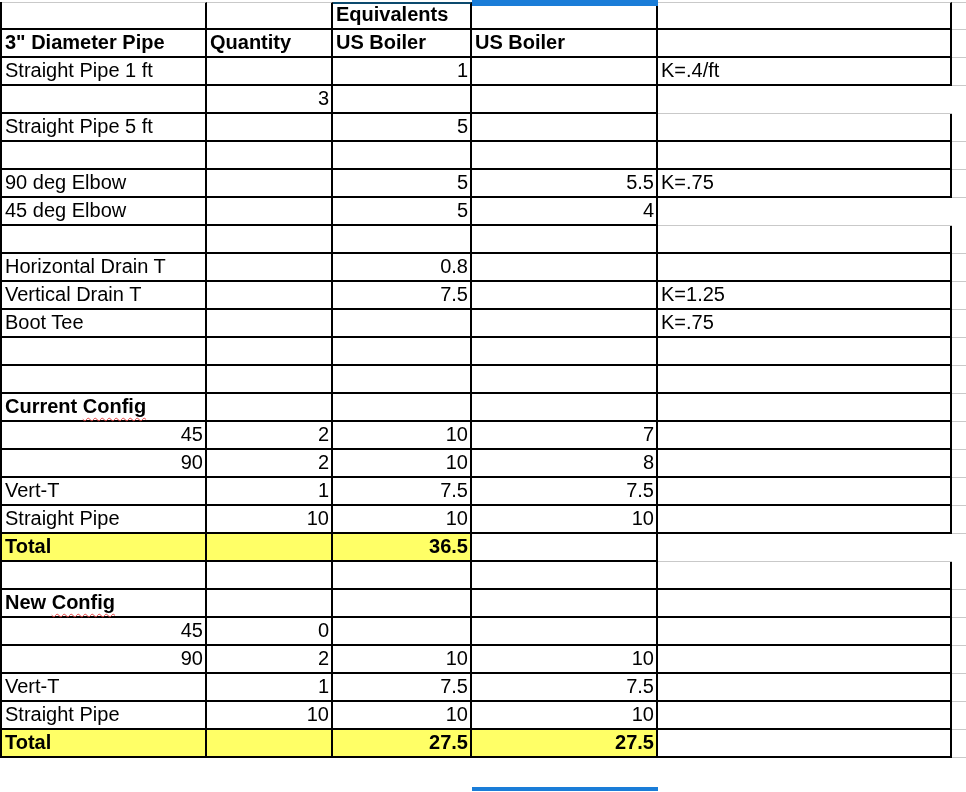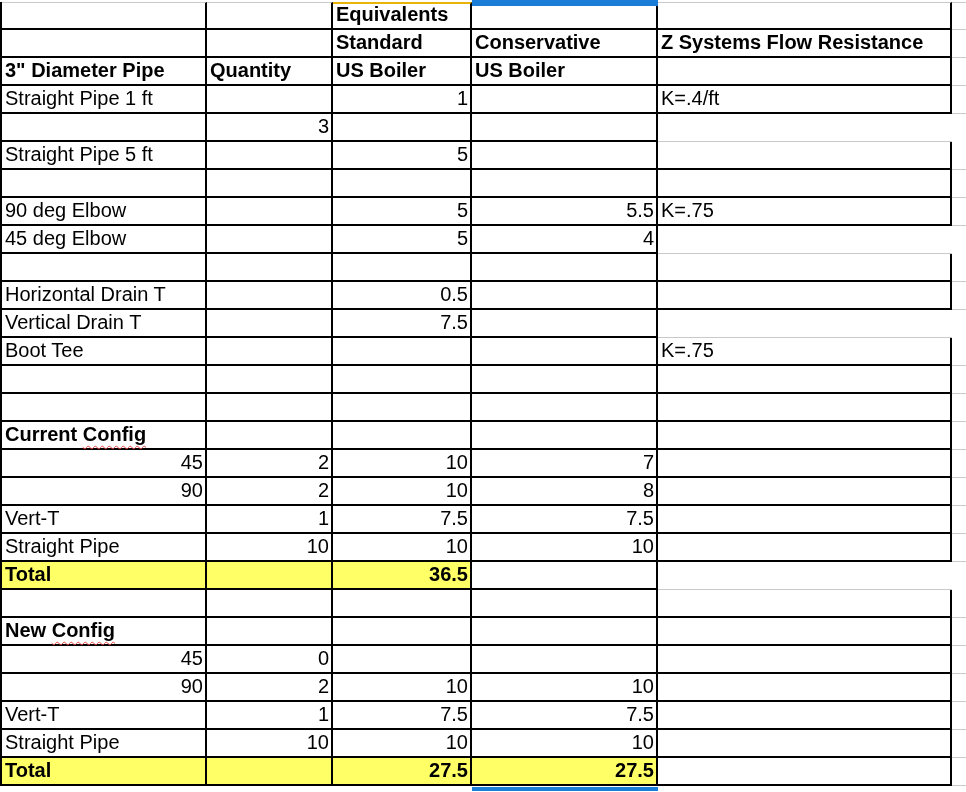--- a/index.html
+++ b/index.html
@@ -10,48 +10,40 @@
   .cell{box-sizing:border-box;display:flex;align-items:flex-end;
         padding:0 3px 3px 3px;
         border-right:2px solid #000;border-bottom:2px solid #000;
         background:#fff;color:#000;font-size:20px;line-height:21px;
         white-space:nowrap;overflow:visible;}
   .cell.num{justify-content:flex-end;padding-right:2px;}
   .cell.bold{font-weight:700;}
   .cell.hl{background:var(--hl,#ffff66);}
   .cell.colF{border-right:none;border-bottom:1px solid #c9c9c9;background:#fff;}
   .row0 .cell{border-top:1px solid #c9c9c9;}
-  .row0 .cell.col2,.row0 .cell.col3{border-top:2px solid #eab308;}
+  .row0 .cell.col2,.row0 .cell.col3{border-top:2px solid #0c4a6e;}
   .sq{text-decoration:underline wavy #e64545;text-decoration-thickness:1px;
       text-underline-offset:4px;}
   .sel-bar{position:absolute;left:472px;width:186px;background:var(--sel,#1a7dd8);}
   .sel-bar.top{top:0;height:6px;}
   .sel-bar.bottom{top:787px;height:4px;}
 </style>
 </head>
 <body>
 
 <div class="grid">
     <div class="row row0">
       <div class="cell col0"></div>
       <div class="cell col1"></div>
       <div class="cell col2 bold">Equivalents</div>
       <div class="cell col3"></div>
       <div class="cell col4"></div>
       <div class="cell colF"></div>
     </div>
     <div class="row">
-      <div class="cell col0"></div>
-      <div class="cell col1"></div>
-      <div class="cell col2 bold">Standard</div>
-      <div class="cell col3 bold">Conservative</div>
-      <div class="cell col4 bold">Z Systems Flow Resistance</div>
-      <div class="cell colF"></div>
-    </div>
-    <div class="row">
       <div class="cell col0 bold">3" Diameter Pipe</div>
       <div class="cell col1 bold">Quantity</div>
       <div class="cell col2 bold">US Boiler</div>
       <div class="cell col3 bold">US Boiler</div>
       <div class="cell col4"></div>
       <div class="cell colF"></div>
     </div>
     <div class="row">
       <div class="cell col0">Straight Pipe 1 ft</div>
       <div class="cell col1"></div>
@@ -102,30 +94,31 @@
       <div class="cell col0"></div>
       <div class="cell col1"></div>
       <div class="cell col2"></div>
       <div class="cell col3"></div>
       <div class="cell col4"></div>
       <div class="cell colF"></div>
     </div>
     <div class="row">
       <div class="cell col0">Horizontal Drain T</div>
       <div class="cell col1"></div>
-      <div class="cell col2 num">0.5</div>
+      <div class="cell col2 num">0.8</div>
       <div class="cell col3"></div>
       <div class="cell col4"></div>
       <div class="cell colF"></div>
     </div>
     <div class="row">
       <div class="cell col0">Vertical Drain T</div>
       <div class="cell col1"></div>
       <div class="cell col2 num">7.5</div>
       <div class="cell col3"></div>
+      <div class="cell col4">K=1.25</div>
       <div class="cell colF"></div>
     </div>
     <div class="row">
       <div class="cell col0">Boot Tee</div>
       <div class="cell col1"></div>
       <div class="cell col2"></div>
       <div class="cell col3"></div>
       <div class="cell col4">K=.75</div>
       <div class="cell colF"></div>
     </div>

